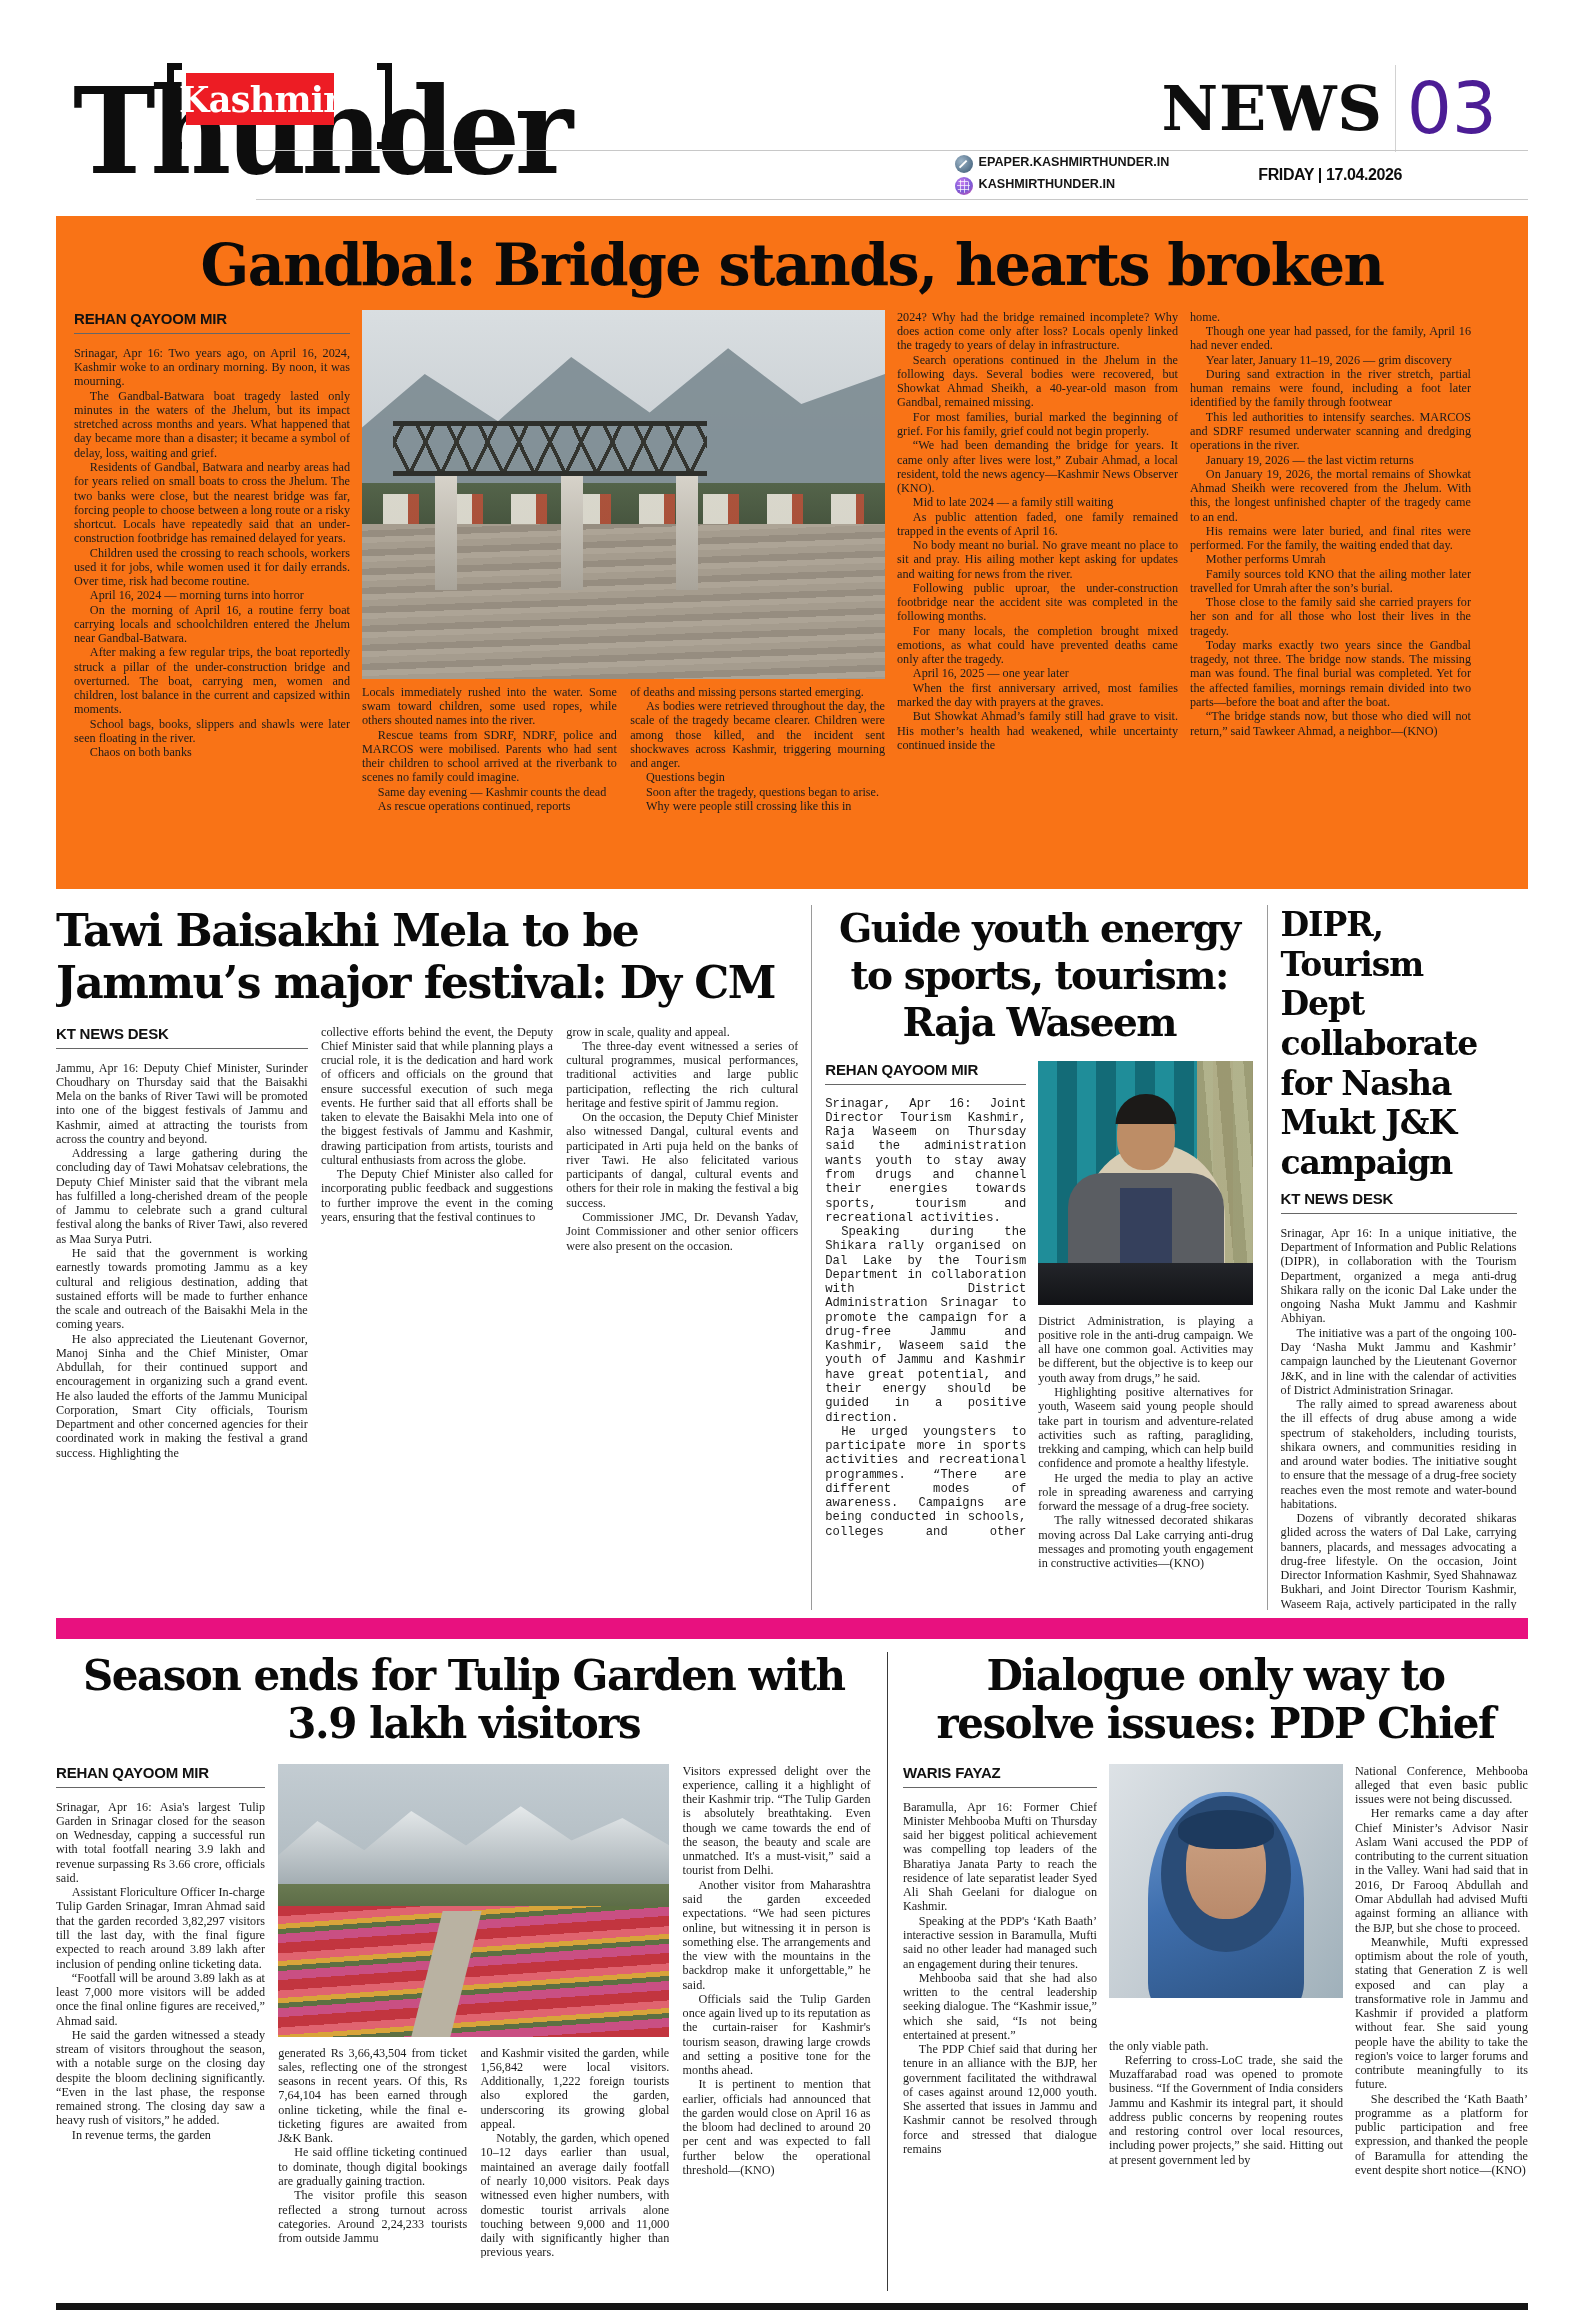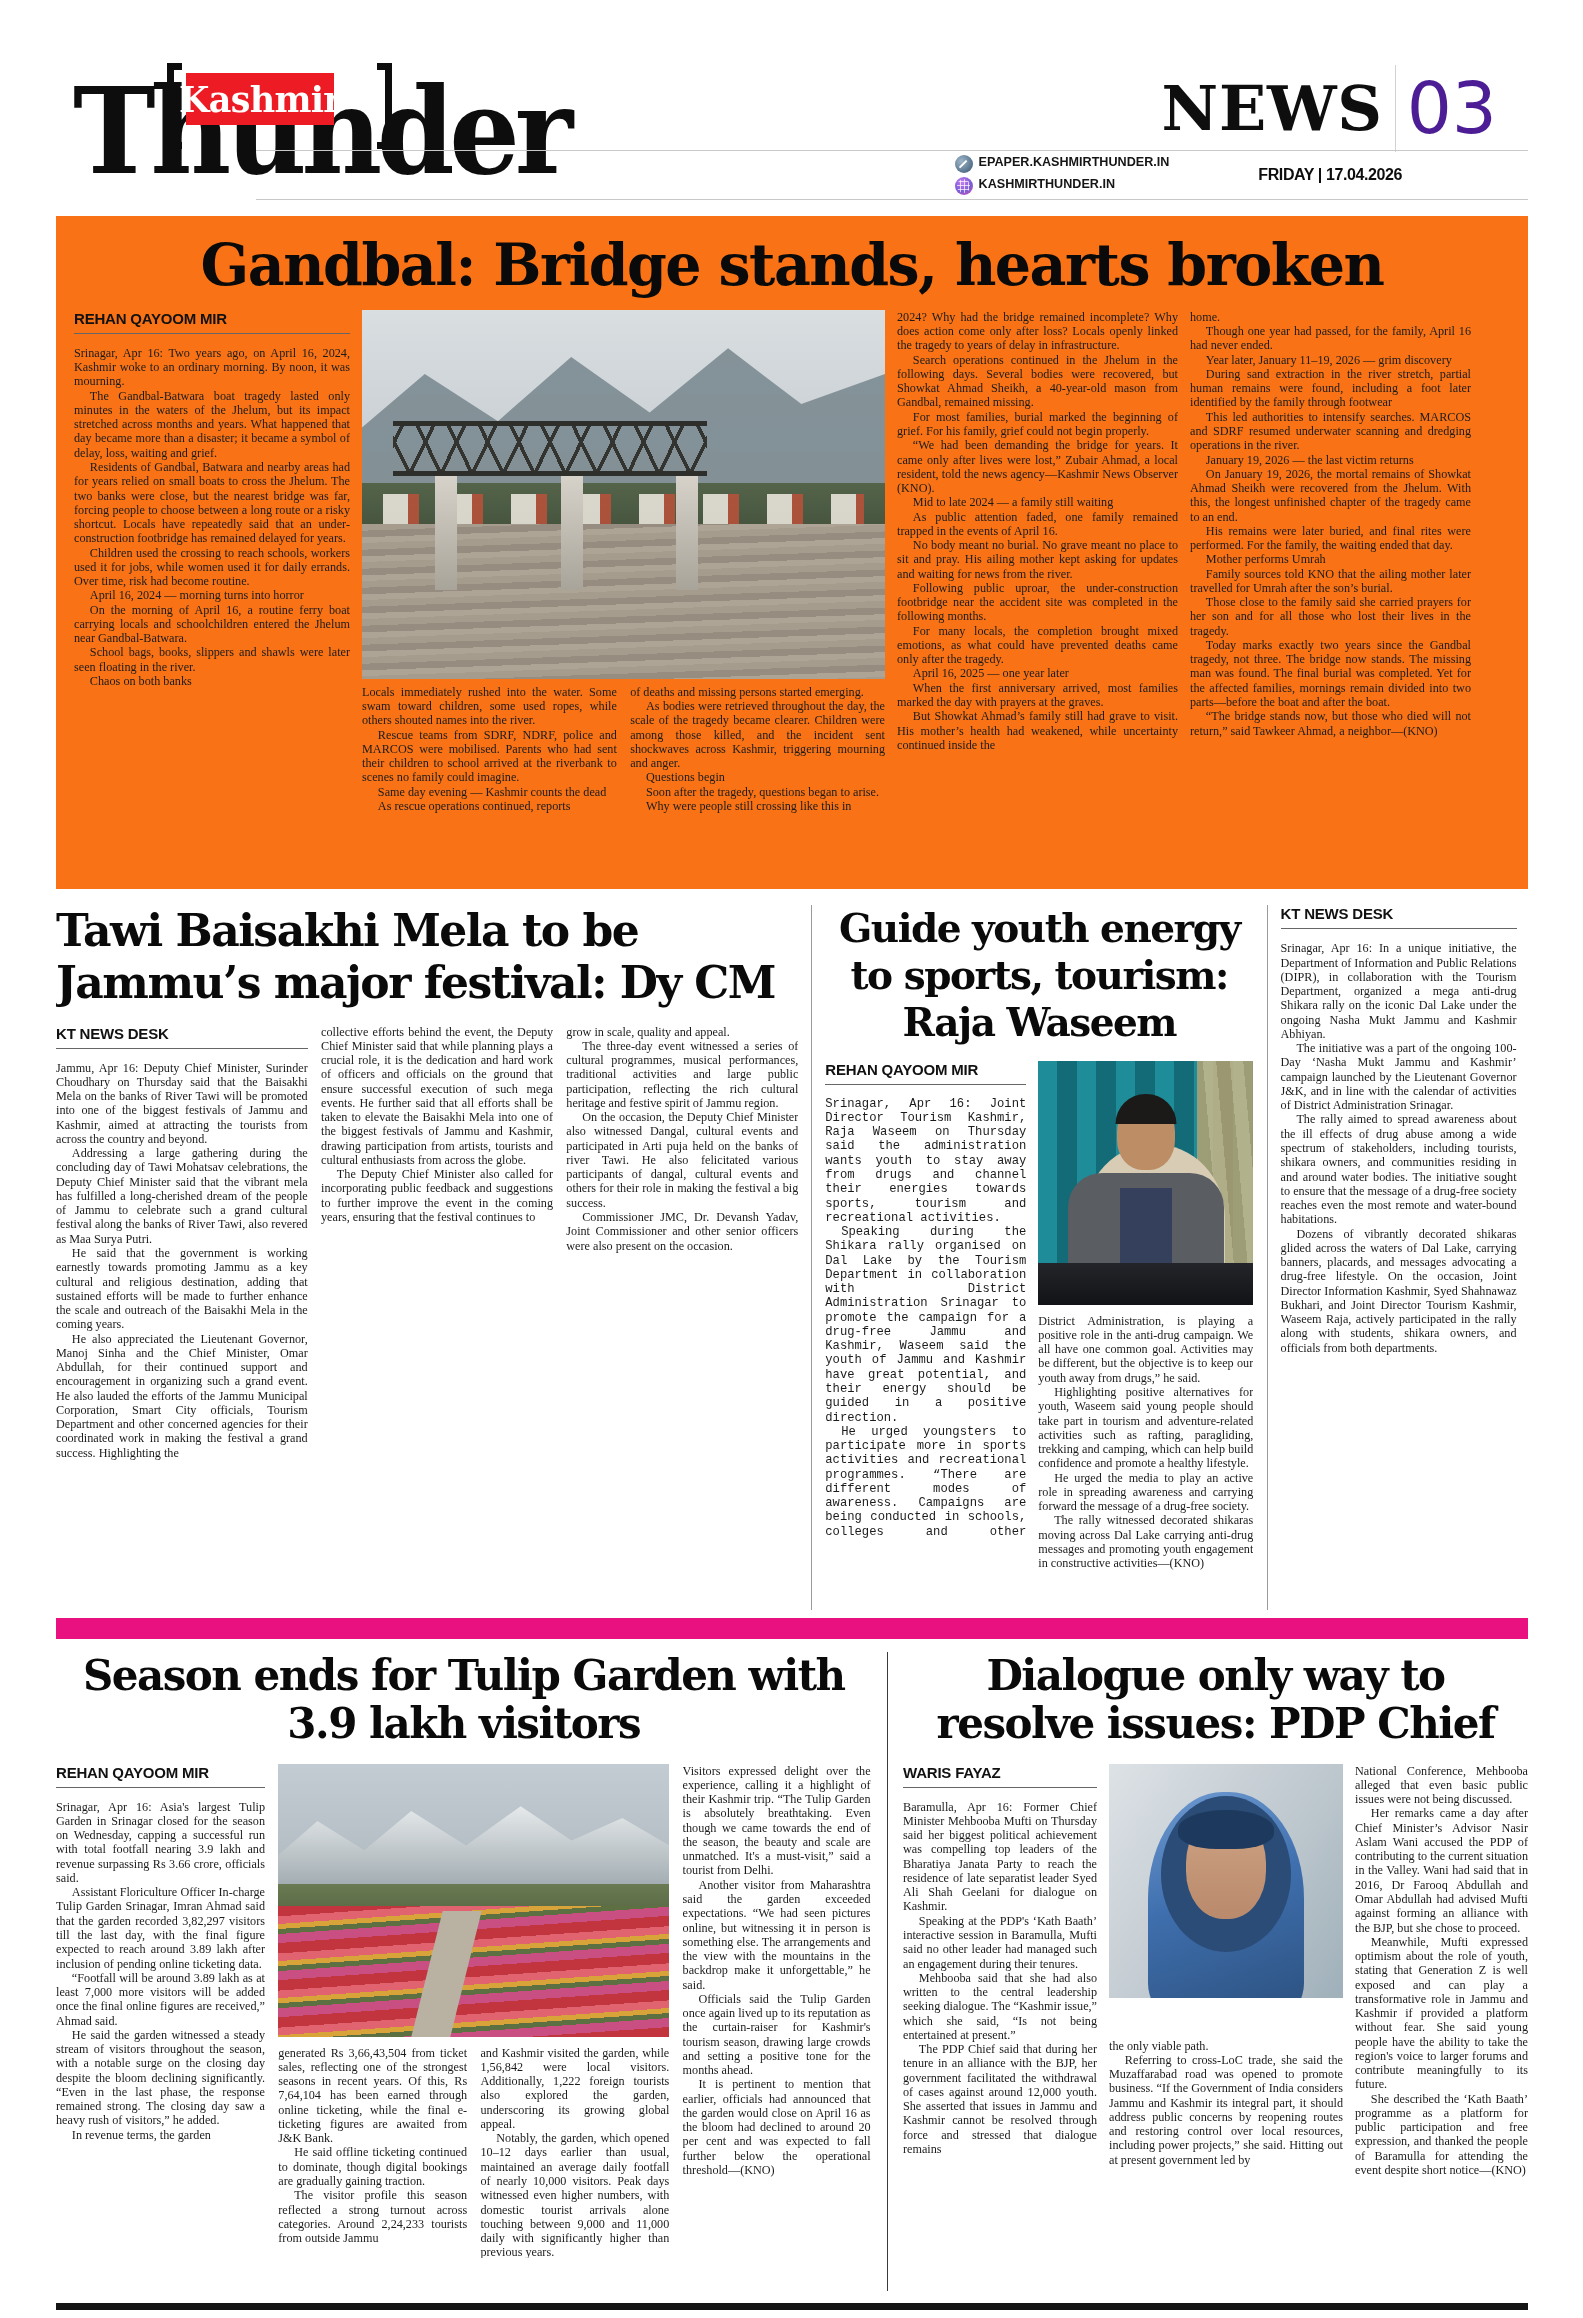--- a/index.html
+++ b/index.html
@@ -216,20 +216,21 @@
   <div class="main-cols">
     <div class="m-col1 col">
       <div class="byline">REHAN QAYOOM MIR</div>
       <div class="paras">
           <p>Srinagar, Apr 16: Two years ago, on April 16, 2024, Kashmir woke to an ordinary morning. By noon, it was mourning.</p>
           <p>The Gandbal-Batwara boat tragedy lasted only minutes in the waters of the Jhelum, but its impact stretched across months and years. What happened that day became more than a disaster; it became a symbol of delay, loss, waiting and grief.</p>
           <p>Residents of Gandbal, Batwara and nearby areas had for years relied on small boats to cross the Jhelum. The two banks were close, but the nearest bridge was far, forcing people to choose between a long route or a risky shortcut. Locals have repeatedly said that an under-construction footbridge has remained delayed for years.</p>
           <p>Children used the crossing to reach schools, workers used it for jobs, while women used it for daily errands. Over time, risk had become routine.</p>
           <p>April 16, 2024 — morning turns into horror</p>
           <p>On the morning of April 16, a routine ferry boat carrying locals and schoolchildren entered the Jhelum near Gandbal-Batwara.</p>
+          <p>After making a few regular trips, the boat reportedly struck a pillar of the under-construction bridge and overturned. The boat, carrying men, women and children, lost balance in the current and capsized within moments.</p>
           <p>School bags, books, slippers and shawls were later seen floating in the river.</p>
           <p>Chaos on both banks</p>
         </div>
     </div>
     <div class="m-mid">
       <div class="photo-main">
         <div class="pm-mountain"></div>
         <div class="pm-trees"></div>
         <div class="pm-houses"></div>
         <div class="pm-water"></div>
@@ -366,20 +367,21 @@
             <p>He urged the media to play an active role in spreading awareness and carrying forward the message of a drug-free society.</p>
             <p>The rally witnessed decorated shikaras moving across Dal Lake carrying anti-drug messages and promoting youth engagement in constructive activities—(KNO)</p>
           </div>
       </div>
     </div>
   </div>
 
   <div class="vdiv"></div>
 
   <div class="block-dipr">
+    <div class="dipr-headline">DIPR, Tourism Dept collaborate for Nasha Mukt J&amp;K campaign</div>
     <div class="byline">KT NEWS DESK</div>
     <div class="d-col col">
       <div class="paras">
           <p>Srinagar, Apr 16: In a unique initiative, the Department of Information and Public Relations (DIPR), in collaboration with the Tourism Department, organized a mega anti-drug Shikara rally on the iconic Dal Lake under the ongoing Nasha Mukt Jammu and Kashmir Abhiyan.</p>
           <p>The initiative was a part of the ongoing 100-Day ‘Nasha Mukt Jammu and Kashmir’ campaign launched by the Lieutenant Governor J&amp;K, and in line with the calendar of activities of District Administration Srinagar.</p>
           <p>The rally aimed to spread awareness about the ill effects of drug abuse among a wide spectrum of stakeholders, including tourists, shikara owners, and communities residing in and around water bodies. The initiative sought to ensure that the message of a drug-free society reaches even the most remote and water-bound habitations.</p>
           <p>Dozens of vibrantly decorated shikaras glided across the waters of Dal Lake, carrying banners, placards, and messages advocating a drug-free lifestyle. On the occasion, Joint Director Information Kashmir, Syed Shahnawaz Bukhari, and Joint Director Tourism Kashmir, Waseem Raja, actively participated in the rally along with students, shikara owners, and officials from both departments.</p>
         </div>
 
     </div>

